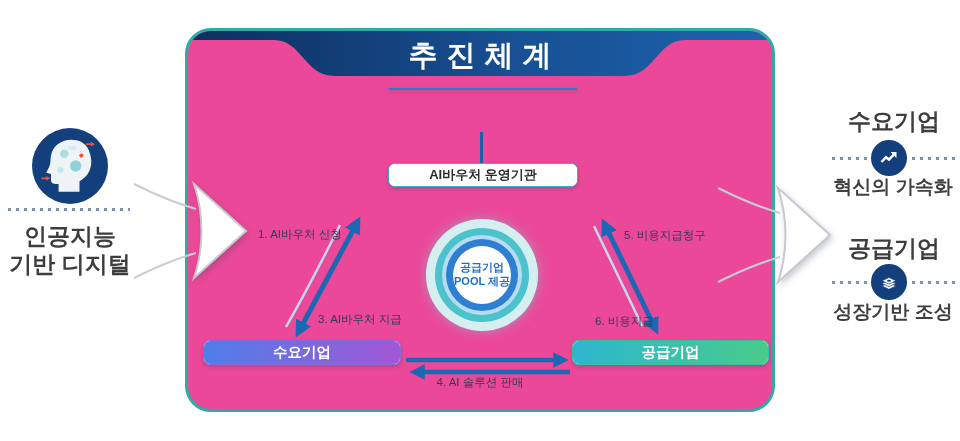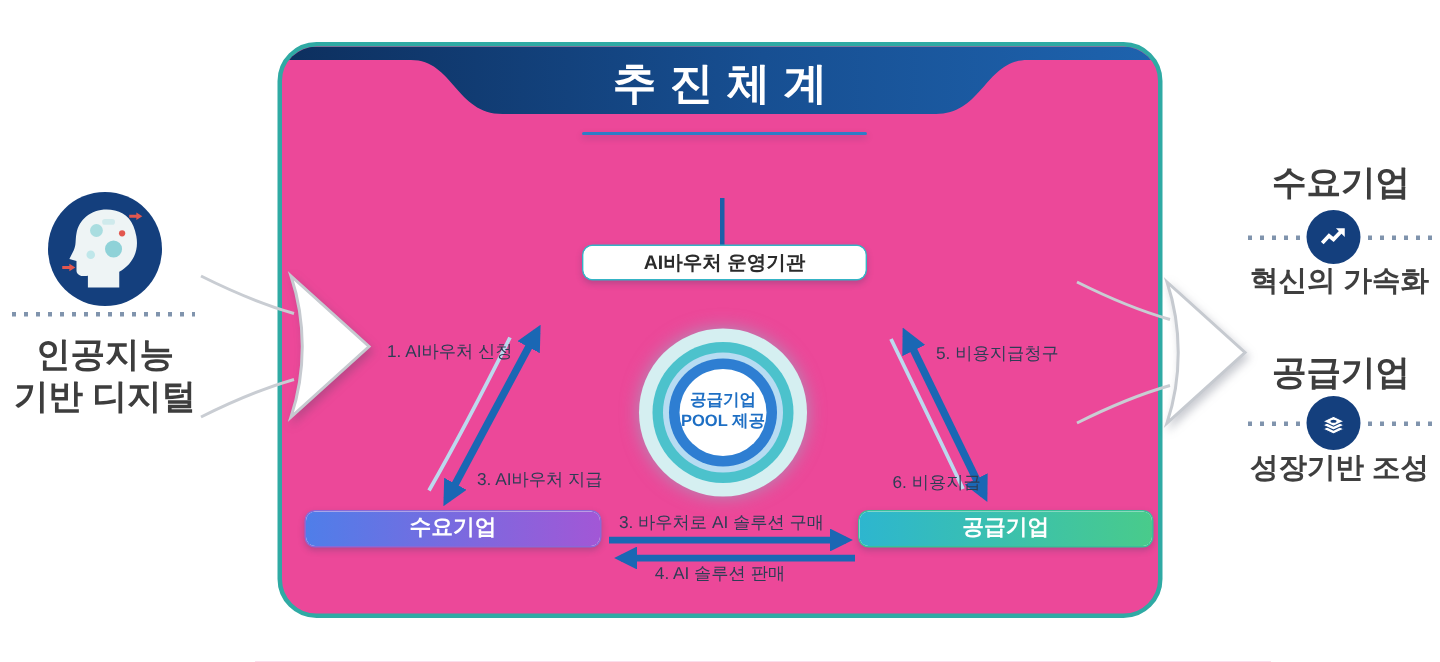--- a/index.html
+++ b/index.html
@@ -172,21 +172,20 @@
       <line class="flowline" x1="10" y1="3" x2="62" y2="110"></line>
     </svg>
 
     <svg class="h-arrows" viewBox="0 0 172 26">
       <line class="flowline-end" x1="2" y1="7" x2="160" y2="7"></line>
       <line class="flowline-end" x1="166" y1="19" x2="10" y2="19"></line>
     </svg>
 
     <div class="flow-label f1">1. AI바우처 신청</div>
     <div class="flow-label f2">3. AI바우처 지급</div>
-    <div class="flow-label f3">3. 바우처로 AI 솔루션 구매</div>
     <div class="flow-label f4">4. AI 솔루션 판매</div>
     <div class="flow-label f5">5. 비용지급청구</div>
     <div class="flow-label f6">6. 비용지급</div>
 
     <div class="org-box demand">
       <div class="org-hdr hdr-demand">수요기업</div>
     </div>
 
     <div class="org-box supply">
       <div class="org-hdr hdr-supply">공급기업</div>

